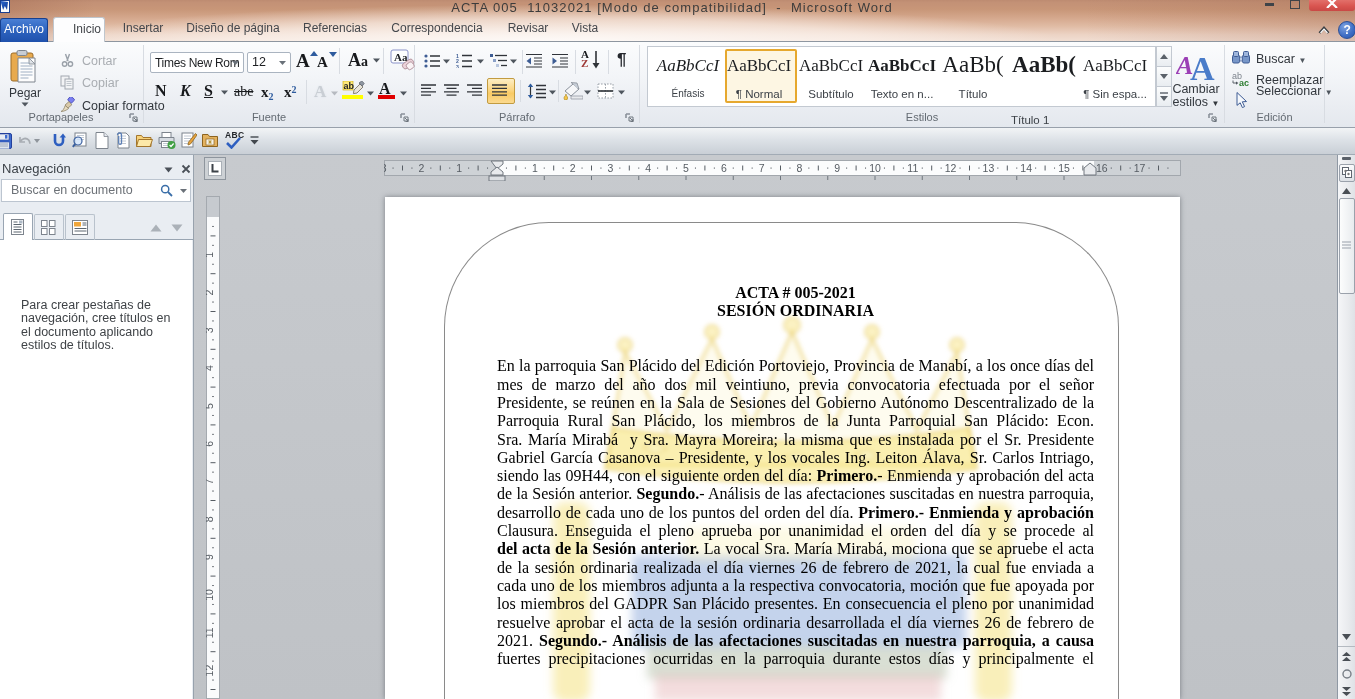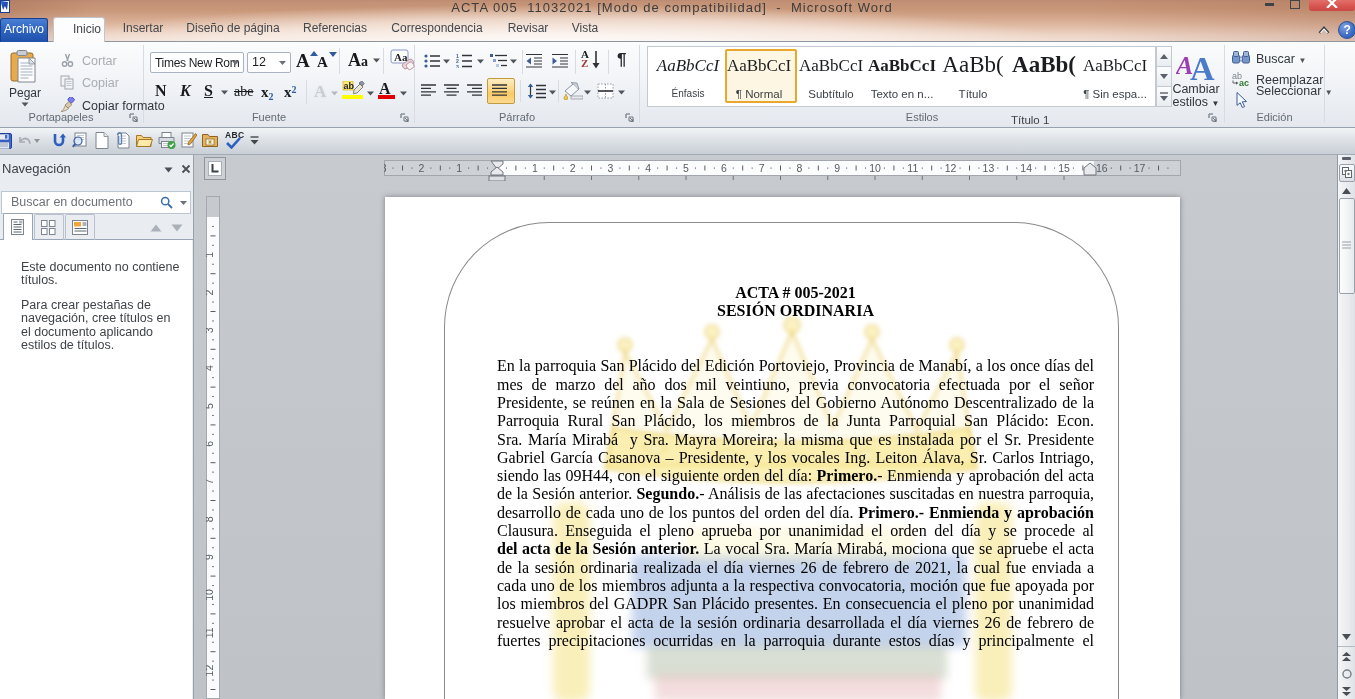--- a/index.html
+++ b/index.html
@@ -433,21 +433,21 @@
 
   <div class="b" style="left:0;top:0;width:193px;height:544px;background:#e9edf2;border-right:1px solid #98a2ad;">
     <div class="b" style="left:2px;top:6px;font-size:13px;color:#3c4248;">Navegación</div>
     <svg class="b" style="left:164px;top:12px;" width="9" height="6" viewBox="0 0 9 6">
         <path d="M0.5,0.5 h8 L4.5,5.5 z" fill="#4a5058"></path>
       </svg>
     <svg class="b" style="left:181px;top:9px;" width="10" height="10" viewBox="0 0 10 10">
         <path d="M1.5,1.5 L8.5,8.5 M8.5,1.5 L1.5,8.5" stroke="#4a5058" stroke-width="1.8"></path>
       </svg>
 
-    <div class="b" style="left:1px;top:36px;width:188px;height:21px;background:#fff;border:1px solid #bcc5d0;">
+    <div class="b" style="left:1px;top:24px;width:188px;height:21px;background:#fff;border:1px solid #bcc5d0;">
       <div class="b" style="left:9px;top:3px;font-size:12.5px;color:#6c7177;">Buscar en documento</div>
       <svg class="b" style="left:158px;top:4px;" width="13" height="13" viewBox="0 0 13 13">
         <circle cx="5.2" cy="5.2" r="3.6" fill="none" stroke="#3a6ea8" stroke-width="1.5"></circle>
         <path d="M8,8 L12,12" stroke="#3a6ea8" stroke-width="1.8"></path>
       </svg>
       <svg class="b" style="left:178px;top:9px;" width="7" height="4" viewBox="0 0 7 4">
           <path d="M0,0 h7 L3.5,4 z" fill="#6a7179"></path>
         </svg>
     </div>
 
@@ -475,21 +475,20 @@
       </svg>
     </div>
     <svg class="b" style="left:150px;top:69px;" width="12" height="8" viewBox="0 0 12 8">
         <path d="M6,0.5 L11.5,7.5 H0.5 z" fill="#abb1b8"></path>
       </svg>
     <svg class="b" style="left:171px;top:69px;" width="12" height="8" viewBox="0 0 12 8">
         <path d="M0.5,0.5 h11 L6,7.5 z" fill="#abb1b8"></path>
       </svg>
 
     <div class="b" style="left:0;top:85px;width:192px;height:459px;background:#fff;">
-      <div class="b" style="left:21px;top:21px;width:160px;font-size:12.5px;line-height:13.4px;color:#3f4347;">Este documento no contiene títulos.</div>
       <div class="b" style="left:21px;top:59px;width:160px;font-size:12.5px;line-height:13.4px;color:#3f4347;">Para crear pestañas de navegación, cree títulos en el documento aplicando estilos de títulos.</div>
     </div>
   </div>
 
   <div class="b" style="left:204px;top:2px;width:20px;height:21px;background:#cdd1d5;border:1px solid #8e959d;">
     <div style="position:absolute;left:3px;top:3px;width:12px;height:13px;background:#fff;border:1px solid #aab0b7;">
       <svg style="position:absolute;left:2px;top:2px;" width="8" height="9" viewBox="0 0 8 9">
           <path d="M1.5,0 v7.5 h6" stroke="#3c4248" stroke-width="2" fill="none"></path>
         </svg>
     </div>
@@ -597,20 +596,21 @@
       <div class="jl">Gabriel García Casanova – Presidente, y los vocales Ing. Leiton Álava, Sr. Carlos Intriago,</div>
       <div class="jl">siendo las 09H44, con el siguiente orden del día: <b>Primero.</b>- Enmienda y aprobación del acta</div>
       <div class="jl">de la Sesión anterior. <b>Segundo.</b>- Análisis de las afectaciones suscitadas en nuestra parroquia,</div>
       <div class="jl">desarrollo de cada uno de los puntos del orden del día. <b>Primero.- Enmienda y aprobación</b></div>
       <div class="jl">Clausura. Enseguida el pleno aprueba por unanimidad el orden del día y se procede al</div>
       <div class="jl"><b>del acta de la Sesión anterior.</b> La vocal Sra. María Mirabá, mociona que se apruebe el acta</div>
       <div class="jl">de la sesión ordinaria realizada el día viernes 26 de febrero de 2021, la cual fue enviada a</div>
       <div class="jl">cada uno de los miembros adjunta a la respectiva convocatoria, moción que fue apoyada por</div>
       <div class="jl">los miembros del GADPR San Plácido presentes. En consecuencia el pleno por unanimidad</div>
       <div class="jl">resuelve aprobar el acta de la sesión ordinaria desarrollada el día viernes 26 de febrero de</div>
+      <div class="jl">2021. <b>Segundo.- Análisis de las afectaciones suscitadas en nuestra parroquia, a causa</b></div>
       <div class="jl">fuertes precipitaciones ocurridas en la parroquia durante estos días y principalmente el</div>
     </div>
   </div>
 
   <svg class="b" style="left:384px;top:5px;" width="797" height="21" viewBox="0 0 797 21">
     <rect x="0.5" y="0.5" width="796" height="15" fill="#ced2d6" stroke="#a2a7ad"></rect>
     <rect x="113" y="1" width="597" height="14" fill="#fbfcfd"></rect>
     <g id="hticks">
       <text x="75.2" y="12" font-size="10.5" fill="#565c63" text-anchor="middle" font-family="Liberation Sans">1</text>
       <text x="37.4" y="12" font-size="10.5" fill="#565c63" text-anchor="middle" font-family="Liberation Sans">2</text>

